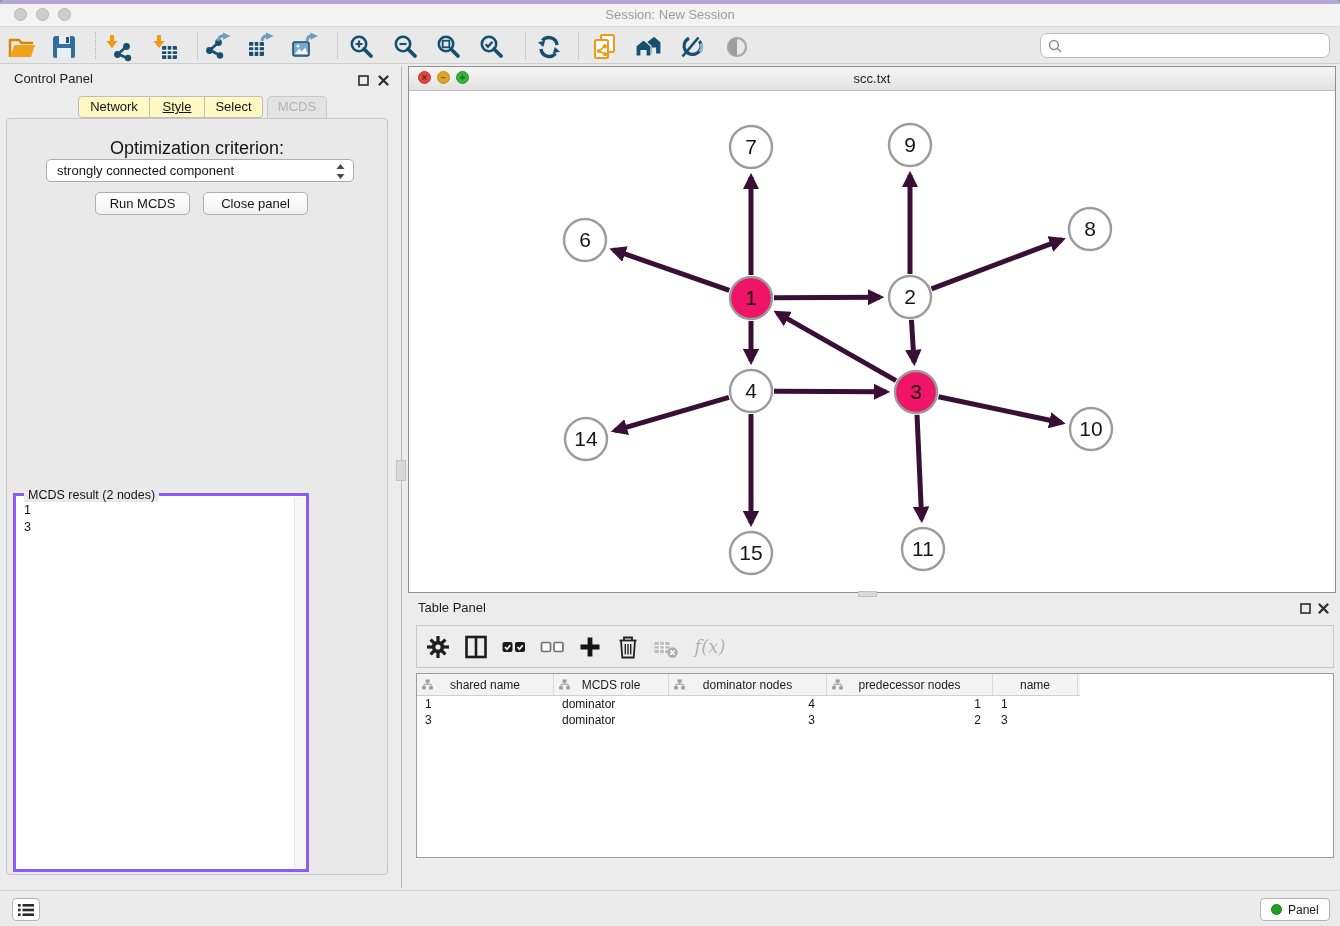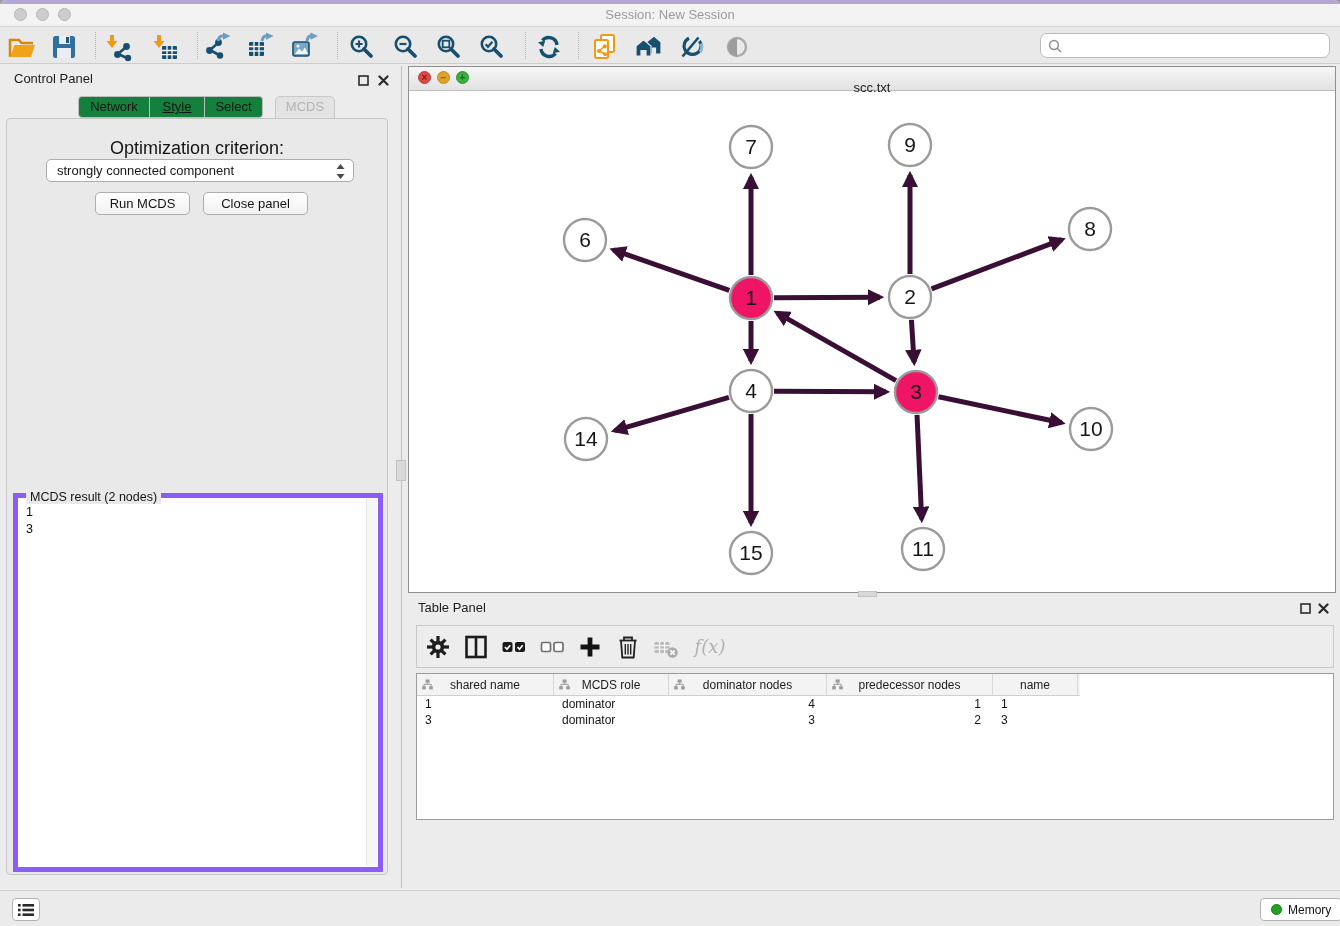--- a/index.html
+++ b/index.html
@@ -12,52 +12,52 @@
   .title-text{position:absolute;left:0;right:0;top:0;height:22px;line-height:22px;text-align:center;font-size:13px;color:#9b9b9b;}
   
   .toolbar{position:absolute;top:27px;left:0;right:0;height:36px;background:#e9e9e9;border-bottom:1px solid #cdcdcd;}
   .tb-icon{position:absolute;top:3px;width:34px;height:34px;display:flex;align-items:center;justify-content:center;}
   .tb-sep{position:absolute;top:5px;height:27px;width:0;border-left:1px dotted #b2b2b2;}
   .search{position:absolute;left:1040px;top:6px;width:290px;height:25px;background:#fff;border:1px solid #bbb;border-radius:7px;display:flex;align-items:center;padding:0 7px;box-sizing:border-box;}
   .search input{border:none;outline:none;flex:1;font-size:13px;background:transparent;font-family:inherit;margin-left:5px;}
   
   .cp-title{position:absolute;left:14px;top:71px;font-size:13px;color:#1d1d1d;}
   .panel-btn{position:absolute;width:15px;height:15px;display:flex;align-items:center;justify-content:center;}
-  .cp-tab{position:absolute;top:96px;height:22px;box-sizing:border-box;border:1px solid #bdbdbd;background:#15803d;
+  .cp-tab{position:absolute;top:96px;height:22px;box-sizing:border-box;border:1px solid #bdbdbd;background:#fef9c3;
           font-size:13px;text-align:center;line-height:20px;color:#141414;border-left-width:0;}
   .cp-tab.first{border-left-width:1px;border-radius:4px 0 0 4px;}
   .cp-tab.last-normal{border-radius:0 4px 4px 0;}
-  .cp-tab.active{background:#e3e3e3;color:#b3b3b3;border:1px solid #c8c8c8;border-radius:5px 5px 0 0;margin-left:12px;height:23px;}
+  .cp-tab.active{background:#e3e3e3;color:#b3b3b3;border:1px solid #c8c8c8;border-radius:5px 5px 0 0;margin-left:4px;height:23px;}
   .cp-body{position:absolute;left:6px;top:118px;width:382px;height:757px;border:1px solid #c6c6c6;border-radius:4px;background:#e9e9e9;box-sizing:border-box;}
   .opt-label{position:absolute;left:0;width:100%;top:19px;text-align:center;font-size:18px;color:#141414;}
   .cp-select{position:absolute;left:39px;top:40px;width:308px;height:23px;background:#fff;border:1px solid #adadad;border-radius:5px;box-sizing:border-box;
              display:flex;align-items:center;font-size:13px;padding-left:10px;}
   .cp-select .stepper{position:absolute;right:7px;top:3px;}
   .cp-btn{position:absolute;top:73px;height:23px;background:linear-gradient(#ffffff,#f1f1f1);border:1px solid #aeaeae;border-radius:5px;box-sizing:border-box;
           font-size:13px;text-align:center;line-height:21px;color:#141414;}
-  .mcds-box{position:absolute;left:6px;top:374px;width:370px;height:379px;background:#fff;border:5px solid #8b5cf6;box-sizing:border-box;}
+  .mcds-box{position:absolute;left:6px;top:374px;width:296px;height:379px;background:#fff;border:3px solid #8b5cf6;box-sizing:border-box;}
   .mcds-legend{position:absolute;top:-8px;left:8px;background:#e9e9e9;padding:0 4px;font-size:12.5px;color:#141414;}
   .mcds-lines{position:absolute;left:0;top:4px;right:14px;bottom:2px;font-size:12.5px;line-height:17px;padding:2px 8px;color:#111;overflow:hidden;white-space:pre-line;}
   .mcds-scroll{position:absolute;right:1px;top:1px;bottom:1px;width:10px;background:#f6f6f6;border-left:1px solid #e8e8e8;}
   .v-divider{position:absolute;left:401px;top:66px;height:822px;width:0;border-left:1px solid #bdbdbd;}
   .v-handle{position:absolute;left:396px;top:460px;width:10px;height:21px;background:#d9d9d9;border:1px solid #c2c2c2;box-sizing:border-box;}
   .h-handle{position:absolute;left:858px;top:591px;width:19px;height:6px;background:#d9d9d9;border:1px solid #c2c2c2;box-sizing:border-box;}
   
   .net-win{position:absolute;left:408px;top:66px;width:928px;height:527px;border:1px solid #8f8f8f;background:#fff;box-sizing:border-box;}
   .net-titlebar{position:absolute;left:0;top:0;right:0;height:23px;background:linear-gradient(#f6f6f6,#e2e2e2);border-bottom:1px solid #bdbdbd;}
-  .net-title{position:absolute;left:0;right:0;top:9px;height:23px;line-height:23px;text-align:center;font-size:13px;color:#222;}
+  .net-title{position:absolute;left:0;right:0;top:0;height:23px;line-height:23px;text-align:center;font-size:13px;color:#222;}
   .traffic{position:absolute;top:4px;width:13px;height:13px;border-radius:50%;box-sizing:border-box;
            font-size:10px;line-height:11px;text-align:center;font-weight:bold;}
   .net-canvas{position:absolute;left:0;top:23px;}
   
   .tp-title{position:absolute;left:418px;top:600px;font-size:13px;color:#1d1d1d;}
   .tp-toolbar{position:absolute;left:416px;top:625px;width:918px;height:43px;background:#ededed;border:1px solid #c9c9c9;box-sizing:border-box;
               display:flex;align-items:center;padding-left:6px;}
   .tp-tool{width:30px;height:30px;margin-right:8px;display:flex;align-items:center;justify-content:center;}
-  .tp-table{position:absolute;left:416px;top:673px;width:918px;height:147px;background:#fff;border:1px solid #9c9c9c;box-sizing:border-box;overflow:hidden;}
+  .tp-table{position:absolute;left:416px;top:673px;width:918px;height:185px;background:#fff;border:1px solid #9c9c9c;box-sizing:border-box;overflow:hidden;}
   .thead{display:flex;height:21px;background:#f3f3f3;border-bottom:1px solid #cfcfcf;width:663px;}
   .th{position:relative;display:flex;align-items:center;justify-content:center;font-size:12px;color:#1c1c1c;box-sizing:border-box;border-right:1px solid #d9d9d9;background:#f3f3f3;}
   .th .tree{position:absolute;left:5px;top:5px;}
   .tr{display:flex;height:16px;}
   .td{font-size:12px;color:#141414;box-sizing:border-box;line-height:16px;white-space:nowrap;overflow:hidden;}
   .bt-tabs{position:absolute;left:690px;top:866px;height:22px;display:flex;border:1px solid #ababab;border-radius:5px;overflow:hidden;background:#fff;box-sizing:border-box;}
   .bt-tab{font-size:13px;line-height:20px;padding:0 13px;border-right:1px solid #c6c6c6;background:#fff;color:#141414;}
   .bt-tab:last-child{border-right:none;}
   .bt-tab.active{background:#e3e3e3;color:#b9b9b9;}
   
@@ -528,16 +528,16 @@
             <rect x="0" y="5.7" width="2.6" height="2.6"></rect>
             <rect x="0" y="10.4" width="2.6" height="2.6"></rect>
             <rect x="4.5" y="1" width="11.5" height="2.6"></rect>
             <rect x="4.5" y="5.7" width="11.5" height="2.6"></rect>
             <rect x="4.5" y="10.4" width="11.5" height="2.6"></rect>
           </g>
         </svg>
     </div>
     <div class="sb-memory">
       <span class="mem-dot"></span>
-      <span>Memory</span>
+      <span>Panel</span>
     </div>
   </div>
 </div>
 
 </body></html>

